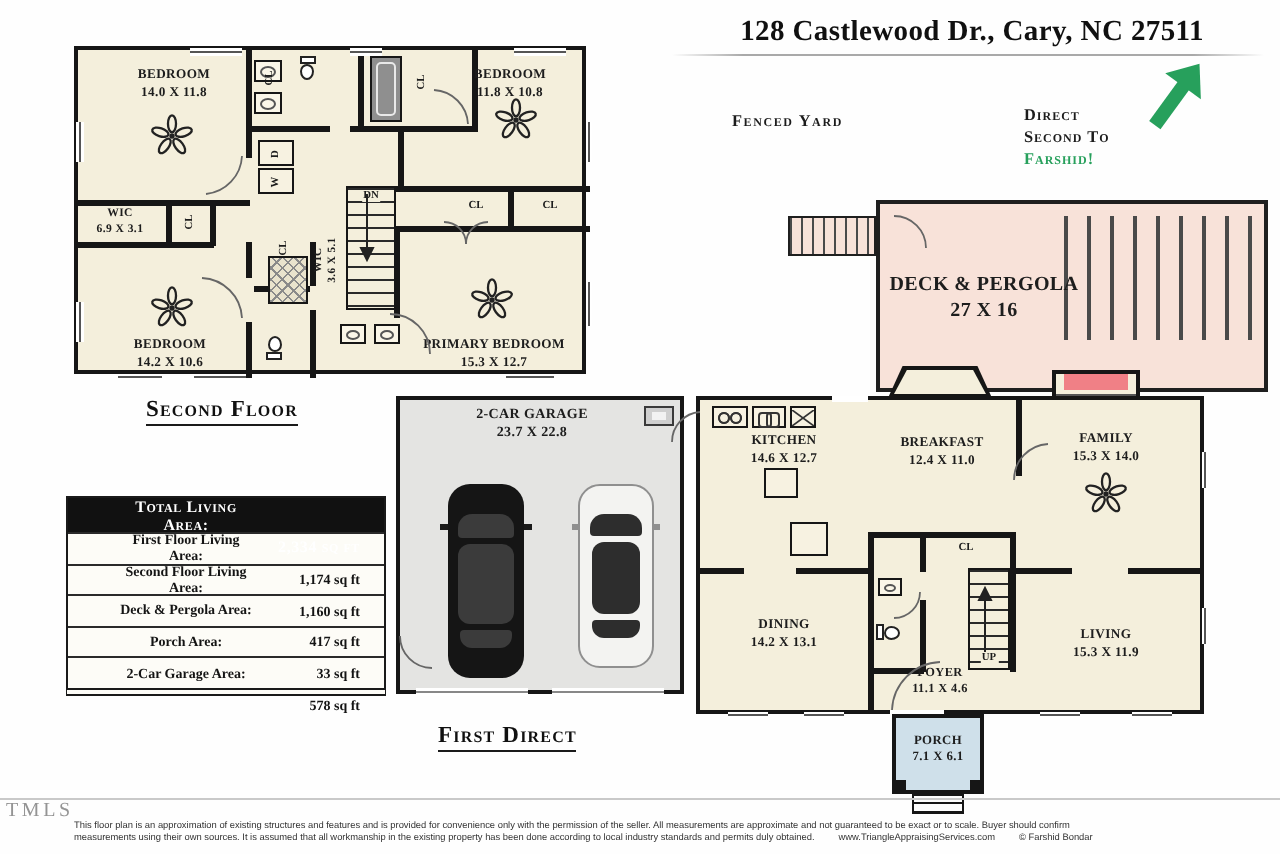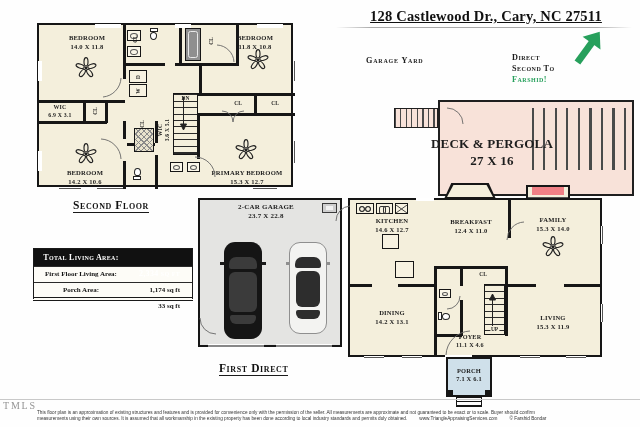--- a/index.html
+++ b/index.html
@@ -34,25 +34,25 @@
   .shower{position:absolute;border:1.3px solid #161616;box-sizing:border-box;background:
      repeating-linear-gradient(45deg,#8a8a8a 0 .8px,transparent .8px 4px),
      repeating-linear-gradient(-45deg,#8a8a8a 0 .8px,transparent .8px 4px),#e9e3cd;}
   
   .area-table{position:absolute;left:33px;top:248px;width:158px;background:#fdfcf7;
               border:1.6px solid #1a1a1a;border-bottom:4px double #1a1a1a;}
   .at-header{display:flex;align-items:center;height:17px;background:#111;color:#fff;
              font:bold 8px "Liberation Serif",serif;font-variant:small-caps;letter-spacing:.3px;}
   .at-row{display:flex;align-items:center;height:14.6px;border-top:1px solid #2a2a2a;
           font:bold 7px "Liberation Serif",serif;color:#141414;}
-  .at-label{flex:1;text-align:center;}
+  .at-label{flex:1;text-align:center;padding-left:24px;}
   .at-value{width:52px;text-align:right;padding-right:12px;margin-top:32px;}
   
   .title{position:absolute;left:340px;top:8px;width:292px;text-align:center;
-         font:bold 14.5px "Liberation Serif",serif;color:#101010;letter-spacing:.2px;text-decoration:underline;}
+         font:bold 14.5px "Liberation Serif",serif;color:#101010;letter-spacing:.2px;}
   .title-line{position:absolute;left:336px;top:26.5px;width:296px;height:1.5px;
               background:linear-gradient(to right,transparent,#a9a9a9 12%,#a9a9a9 88%,transparent);}
   .fenced{position:absolute;left:366px;top:56px;font:bold 8.2px "Liberation Serif",serif;
           font-variant:small-caps;letter-spacing:.8px;color:#1c1c1c;}
   .access{position:absolute;left:512px;top:52px;width:78px;
           font:bold 8.2px/1.35 "Liberation Serif",serif;font-variant:small-caps;letter-spacing:.5px;color:#1c1c1c;}
   .greenway{color:#27a05c;}
   
   .car{position:absolute;box-sizing:border-box;}
   .car-black{background:#151515;border-radius:11px;}
@@ -82,21 +82,21 @@
         <ellipse cx="12" cy="5.6" rx="2.1" ry="4.4" transform="rotate(288 12 12)"></ellipse>
       </g>
     </symbol>
   </defs>
 </svg>
 
 <div class="canvas">
 
   <div class="title">128 Castlewood Dr., Cary, NC 27511</div>
   <div class="title-line"></div>
-  <div class="fenced">Garage Yard</div>
+  <div class="fenced">Fenced Yard</div>
   <div class="access">
     <div>Direct</div>
     <div>Second To</div>
     <div class="greenway">Farshid!</div>
   </div>
   <svg class="abs" style="left:567px;top:27px" width="42" height="42" viewBox="0 0 42 42">
     <g transform="rotate(36 21 21)" fill="#27a05c">
       <rect x="17.5" y="13" width="7" height="26"></rect>
       <polygon points="10,15 32,15 21,1"></polygon>
     </g>
@@ -208,29 +208,41 @@
   <div class="area-table">
     <div class="at-header">
       <span class="at-label">Total Living Area:</span>
       <span class="at-value">2,334 sq ft</span>
     </div>
     <div class="at-row">
       <span class="at-label">First Floor Living Area:</span>
       <span class="at-value">1,174 sq ft</span>
     </div>
     <div class="at-row">
+      <span class="at-label">Second Floor Living Area:</span>
+      <span class="at-value">1,160 sq ft</span>
+    </div>
+    <div class="at-row">
+      <span class="at-label">Deck &amp; Pergola Area:</span>
+      <span class="at-value">417 sq ft</span>
+    </div>
+    <div class="at-row">
       <span class="at-label">Porch Area:</span>
       <span class="at-value">33 sq ft</span>
+    </div>
+    <div class="at-row">
+      <span class="at-label">2-Car Garage Area:</span>
+      <span class="at-value">578 sq ft</span>
     </div>
   </div>
 
   <div class="abs" style="left:438px;top:100px;width:196px;height:96px;background:#f8e2d9;border:2px solid #1f1f1f;box-sizing:border-box;">
     <div style="position:absolute;left:92px;top:6px;width:96px;height:62px;
                 background:repeating-linear-gradient(to right,#4a4a4a 0 2px,transparent 2px 11.5px);"></div>
-    <div class="rlabel" style="left:52px;top:34px;font-size:13px">
+    <div class="rlabel" style="left:52px;top:34px;font-size:10px">
       <div>DECK &amp; PERGOLA</div>
       <div>27 X 16</div>
     </div>
   </div>
   <div class="abs" style="left:394px;top:108px;width:44px;height:20px;background:repeating-linear-gradient(to right,#4a4a4a 0 1px,transparent 1px 5.5px),#f8e2d9;border:1.5px solid #1f1f1f;box-sizing:border-box;"></div>
 
   <div class="abs" style="left:444px;top:183px;width:52px;height:16px;">
     <div style="position:absolute;inset:0;background:#161616;clip-path:polygon(0 100%,14% 0,86% 0,100% 100%)"></div>
     <div style="position:absolute;inset:2px 3px;background:#f4efdc;clip-path:polygon(0 100%,14% 0,86% 0,100% 100%)"></div>
   </div>

